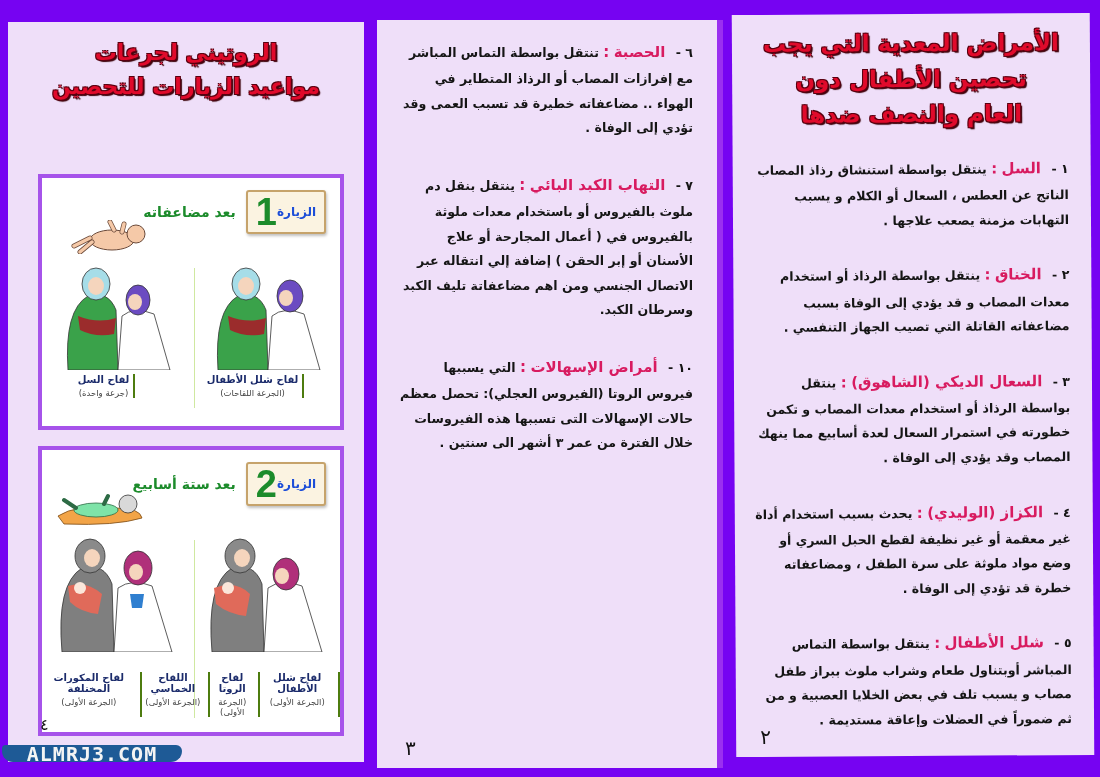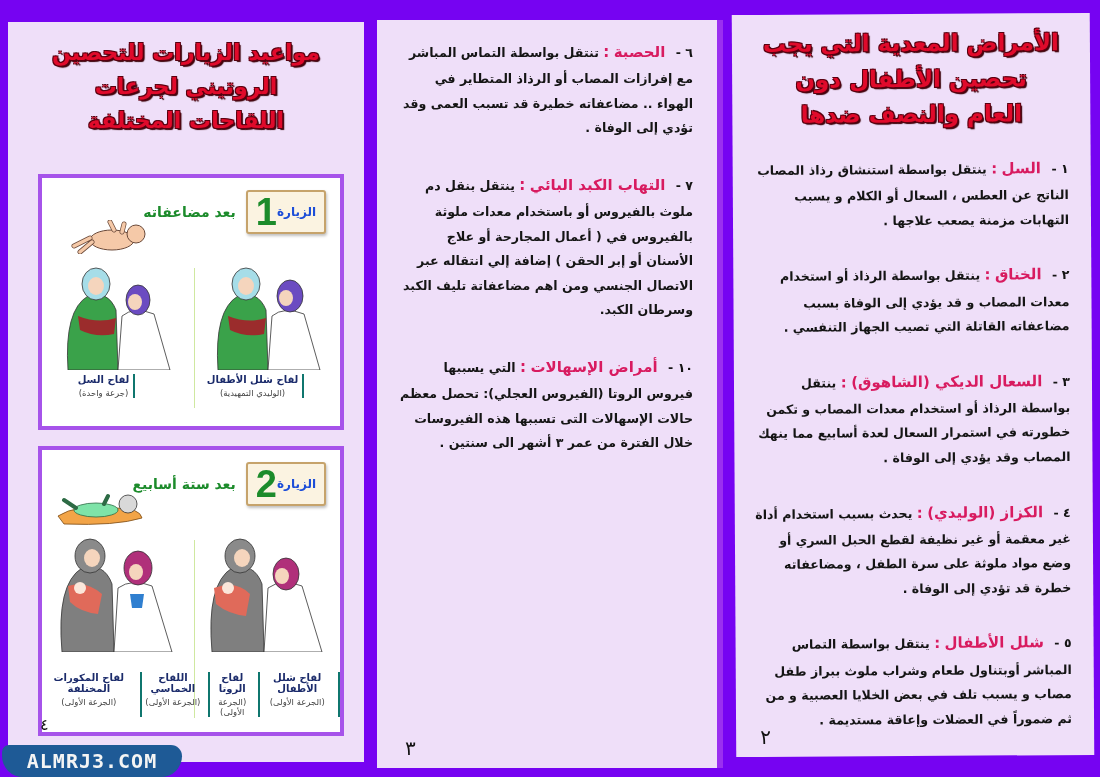--- a/index.html
+++ b/index.html
@@ -66,30 +66,30 @@
   }
   .visit-badge .lbl { color: #1d4ed8; font-size: 12px; font-weight: bold; }
   .visit-badge .n { color: #1c8b2b; font-size: 38px; font-weight: bold; font-family: "Liberation Sans", sans-serif; line-height: 1; }
   .visit-when { color: #1c8b2b; font-weight: bold; font-size: 14px; }
 
   .illus { position: absolute; }
   .divider-v { position: absolute; width: 1px; background: #cfe8a0; }
 
   .vax-row { position: absolute; left: 0; right: 0; display: flex; justify-content: space-around; direction: rtl; }
   .vax {
-    border-right: 2px solid #0f766e;
+    border-right: 2px solid #4d7c0f;
     padding-right: 4px;
     text-align: center;
   }
   .vax .nm { color: #1b2b6b; font-size: 10px; font-weight: bold; display: block; }
   .vax .ds { color: #444; font-size: 8.5px; display: block; margin-top: 3px; text-align: center; }
 
   #watermark {
     position: absolute; left: 2px; top: 745px;
-    width: 180px; height: 32px;
+    width: 180px; height: 17px;
     background: #1e5a96;
     border-radius: 10px 16px 30px 30px / 10px 16px 30px 30px;
     color: #f4f4f4;
     font-family: "DejaVu Sans Mono", monospace;
     font-weight: bold;
     font-size: 20px;
     letter-spacing: 1px;
     display: flex; align-items: center; justify-content: center;
     direction: ltr;
   }
@@ -157,23 +157,22 @@
       <span class="hd">أمراض الإسهالات</span>
       <span class="hd">:</span>
       <span>التي يسببها فيروس الروتا (الفيروس العجلي): تحصل معظم حالات الإسهالات التى تسببها هذه الفيروسات خلال الفترة من عمر ٣ أشهر الى سنتين .</span>
     </p>
   </div>
   <div class="page-num">٣</div>
 </div>
 
 <div class="panel" id="panel-left">
   <div class="big-title">
+    <div>الروتيني لجرعات</div>
     <div>مواعيد الزيارات للتحصين</div>
-    <div>الروتيني لجرعات</div>
-    <div>اللقاحات المختلفة</div>
   </div>
 
   <div class="visit-card" id="visit-1">
     <div class="visit-header">
       <div class="visit-badge">
         <span class="lbl">الزيارة</span>
         <span class="n">1</span>
       </div>
       <span class="visit-when">بعد مضاعفاته</span>
     </div>
@@ -200,21 +199,21 @@
       <ellipse cx="38" cy="24" rx="14" ry="16" fill="#a6dde8" stroke="#333" stroke-width="0.8"></ellipse>
       <ellipse cx="38" cy="26" rx="8" ry="9" fill="#f5d5bd"></ellipse>
       <path d="M20 56 Q40 64 58 58 L56 74 Q38 78 22 70 Z" fill="#9b2c2c"></path>
       <path d="M60 110 L64 56 Q76 46 96 54 L112 110 Z" fill="#fff" stroke="#333" stroke-width="0.8"></path>
       <ellipse cx="82" cy="36" rx="13" ry="16" fill="#6b4bc1" stroke="#333" stroke-width="0.8"></ellipse>
       <ellipse cx="78" cy="38" rx="7" ry="8" fill="#f5d5bd"></ellipse>
     </svg>
     <div class="vax-row" style="top:196px;">
       <div class="vax">
         <span class="nm">لقاح شلل الأطفال</span>
-        <span class="ds">(الوليدي التمهيدية)</span>
+        <span class="ds">(الجرعة اللقاحات)</span>
       </div>
       <div class="vax">
         <span class="nm">لقاح السل</span>
         <span class="ds">(جرعة واحدة)</span>
       </div>
     </div>
   </div>
 
   <div class="visit-card" id="visit-2">
     <div class="visit-header">

